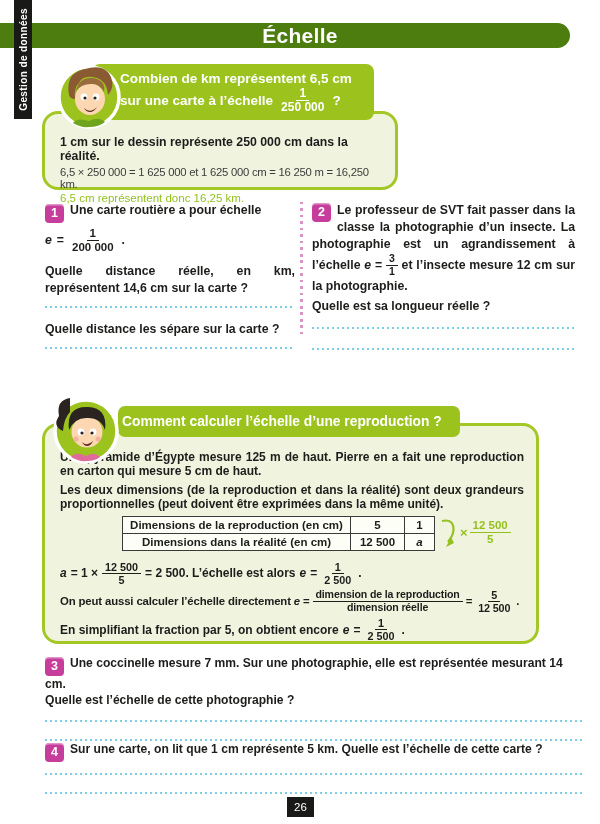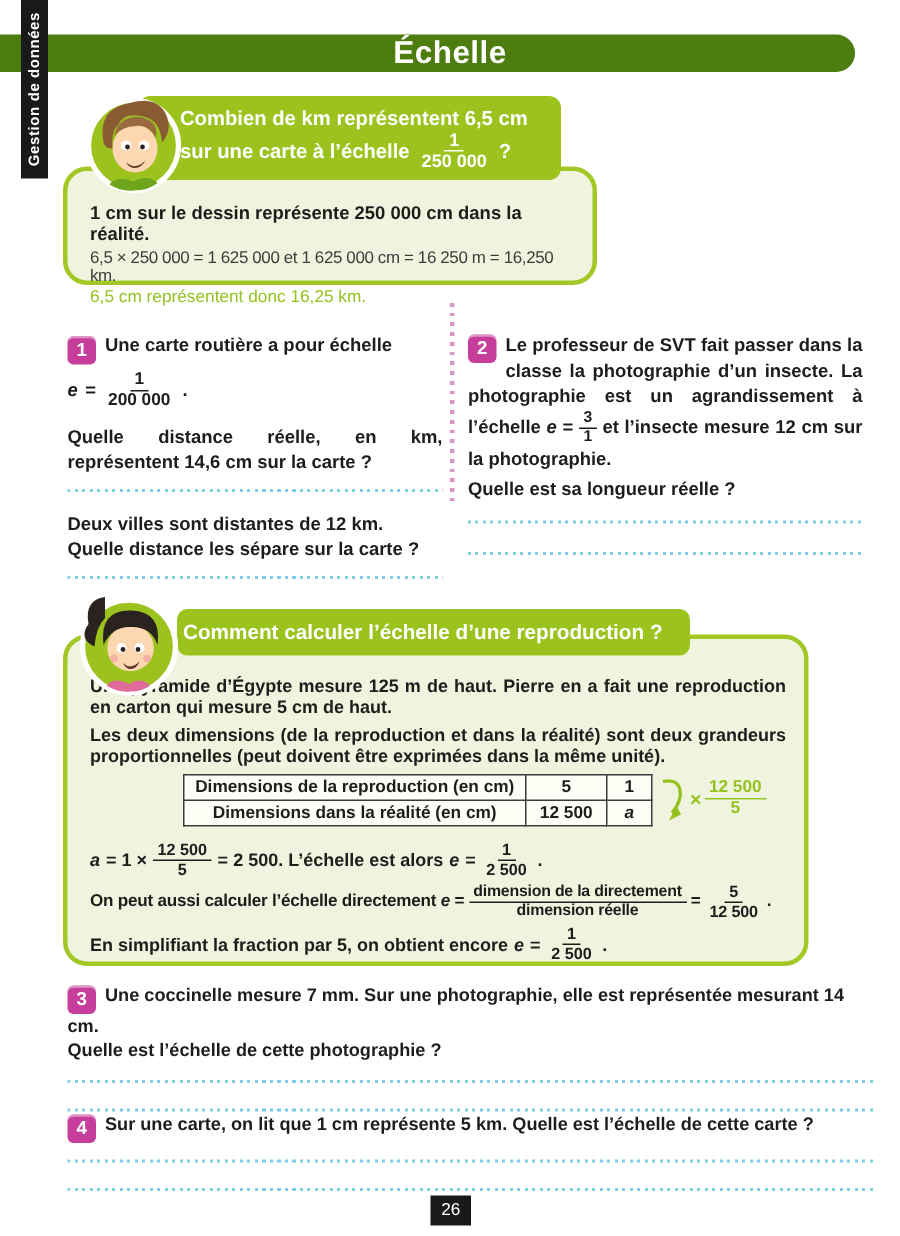--- a/index.html
+++ b/index.html
@@ -33,21 +33,21 @@
   .it { font-style:italic; }
 
   
   .gbox { position:absolute; background:#f0f4df; border:3.5px solid #a3c724; border-radius:16px; z-index:1; }
   .answer-box { left:42px; top:111px; width:356px; height:79px; padding:21px 8px 6px 15px; z-index:3; }
   .a1 { font-size:12.3px; font-weight:bold; margin-bottom:3px; }
   .a2 { font-size:11.3px; color:#3c3c3b; letter-spacing:-.25px; margin-bottom:2px; }
   .a3 { font-size:11.5px; color:#94c11f; }
 
   
-  .col { position:absolute; top:202px; font-size:12.3px; font-weight:bold; line-height:17px;margin-top:20px; }
+  .col { position:absolute; top:202px; font-size:12.3px; font-weight:bold; line-height:17px; }
   .col1 { left:45px; width:250px; }
   .col2 { left:312px; width:263px; }
   .divider { position:absolute; left:300px; top:202px; width:3px; height:132px;
              background:repeating-linear-gradient(to bottom,#d995c4 0 2.5px,transparent 2.5px 6.5px); }
   .badge { display:inline-flex; align-items:center; justify-content:center; width:19px; height:19px; background:#c63d9b;
            border-radius:4px; color:#fff; font-size:12.5px; font-weight:bold; vertical-align:-3px; margin-right:6px;
            box-shadow:inset 0 1.5px 0 rgba(255,255,255,.45); }
   .e-line { display:flex; align-items:center; gap:5px; margin:4px 0 9px; }
   .just { text-align:justify; }
   .dotline { height:2px; background:repeating-linear-gradient(to right,#7ccde6 0 2px,transparent 2px 5px); }
@@ -138,21 +138,20 @@
       <span>=</span>
       <span class="frac">
         <span class="fn">1</span>
         <span class="fd">200 000</span>
       </span>
       <span>.</span>
     </div>
     <div class="just">Quelle distance réelle, en km, représentent 14,6 cm sur la carte ?</div>
     <div class="dotline"></div>
     <div class="q2">
-      <div>Deux villes sont distantes de 12 km.</div>
       <div>Quelle distance les sépare sur la carte ?</div>
     </div>
     <div class="dotline"></div>
   </div>
 
   <div class="divider"></div>
 
   <div class="col col2">
     <div class="just" style="margin-bottom:3px;">
       <span class="badge badge-float">2</span>
@@ -236,21 +235,21 @@
         <span class="fd">2 500</span>
       </span>
       <span>.</span>
     </div>
 
     <div class="calc calc2">
       <span>On peut aussi calculer l’échelle directement</span>
       <span class="it">e</span>
       <span>=</span>
       <span class="frac dimfrac">
-        <span class="fn">dimension de la directement</span>
+        <span class="fn">dimension de la reproduction</span>
         <span class="fd">dimension réelle</span>
       </span>
       <span>=</span>
       <span class="frac">
         <span class="fn">5</span>
         <span class="fd">12 500</span>
       </span>
       <span>.</span>
     </div>
 

